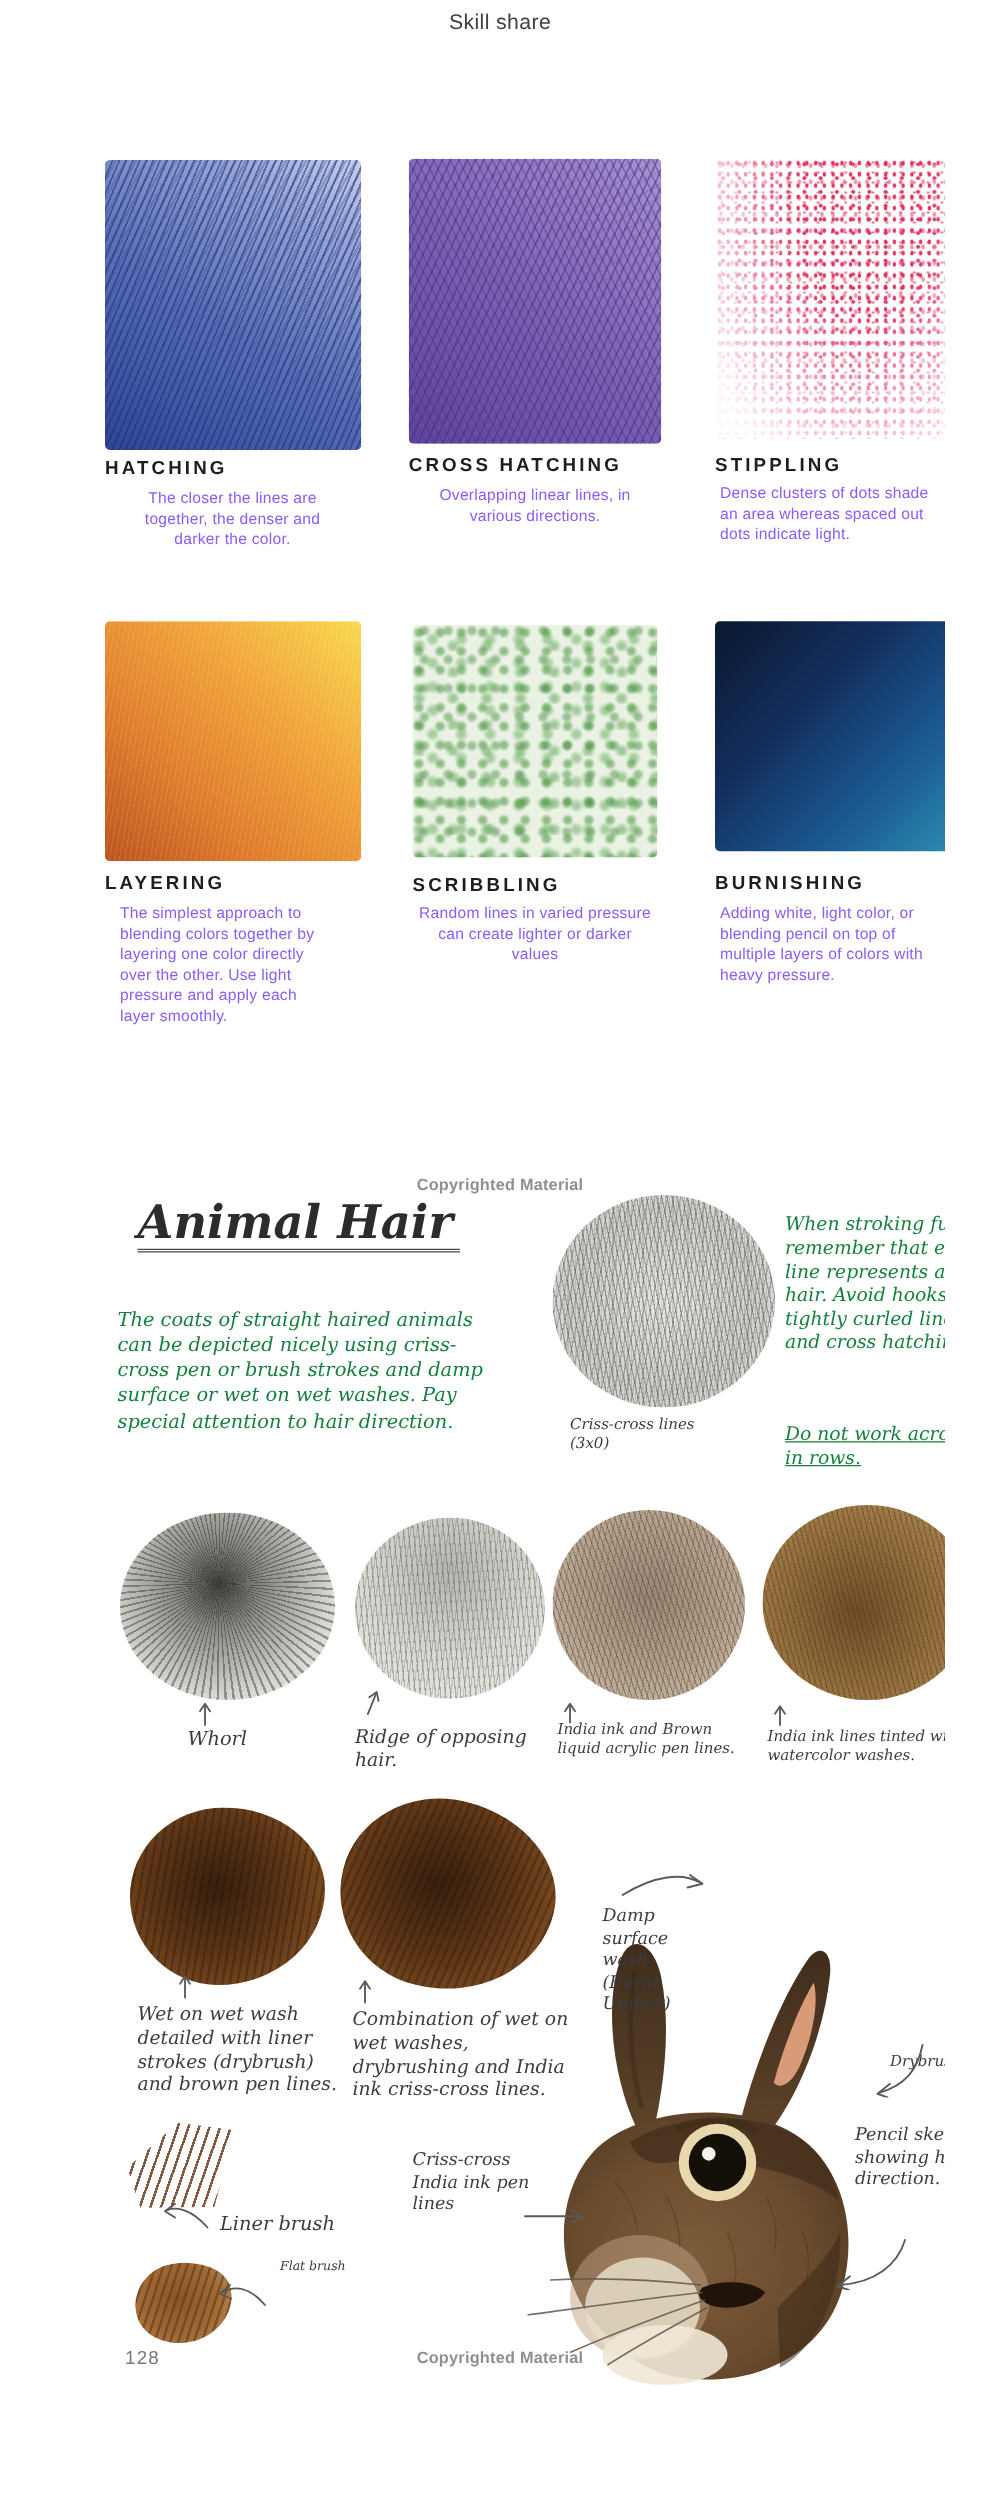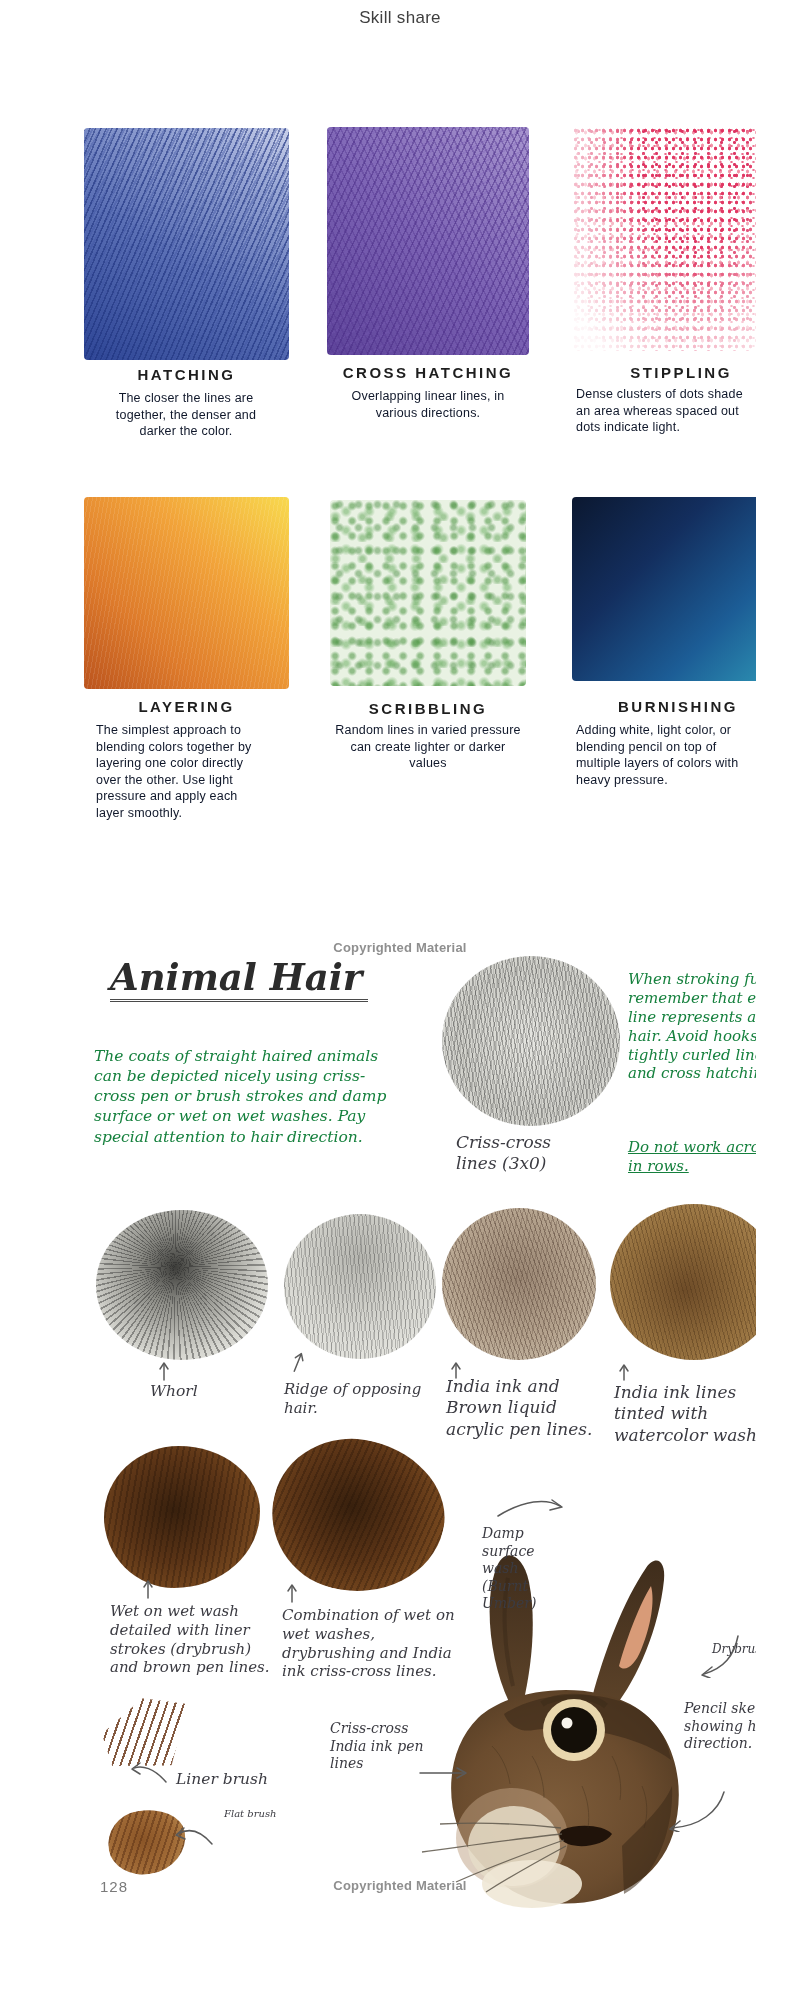--- a/index.html
+++ b/index.html
@@ -31,22 +31,22 @@
     linear-gradient(225deg,#f8d94e 0%,#f2a43a 35%,#de7b2b 70%,#bb541e 100%)}
   .sw-scrib{background-color:#e9f2e3;background-image:
     radial-gradient(circle at 30% 40%, rgba(72,146,62,.55) 2px, rgba(0,0,0,0) 5px),
     radial-gradient(circle at 70% 60%, rgba(100,170,90,.5) 2px, rgba(0,0,0,0) 6px),
     radial-gradient(circle at 50% 20%, rgba(64,134,56,.45) 2px, rgba(0,0,0,0) 5px),
     radial-gradient(circle at 20% 80%, rgba(90,160,80,.5) 2px, rgba(0,0,0,0) 6px);
     background-size:17px 15px,23px 19px,19px 23px,27px 21px}
   .sw-burnish{background:linear-gradient(135deg,#0b1830 0%,#132e5e 35%,#1c5d96 70%,#2e96b5 100%)}
 
   .t-title{position:absolute;font-weight:bold;letter-spacing:2.5px;font-size:15px;
-    color:#1e1e1e;text-align:center}
-  .t-desc{position:absolute;font-size:12.5px;line-height:1.32;color:#0f172a;letter-spacing:.2px}
+    color:#1e1e1e;text-align:left}
+  .t-desc{position:absolute;font-size:12.5px;line-height:1.32;color:#8b5cf6;letter-spacing:.2px}
 
   
   .script{font-family:"DejaVu Serif",serif;font-style:italic;color:#15803d}
   .book-title{position:absolute;font-family:"DejaVu Serif",serif;font-style:italic;font-weight:600;
     font-size:37px;color:#2c2c2c;border-bottom:3px double #4a4a4a;padding:0 6px 2px 0;line-height:1.05}
   .copyright{position:absolute;left:0;width:100%;text-align:center;font-weight:bold;
     color:#8f8f8f;font-size:13px;letter-spacing:.2px}
   .fc{position:absolute;border-radius:50%}
   .fc-crisscross{background:
     repeating-linear-gradient(78deg, rgba(40,40,40,.32) 0 1px, rgba(0,0,0,0) 1px 4px),
@@ -65,21 +65,21 @@
     repeating-linear-gradient(100deg, rgba(90,70,55,.28) 0 1px, rgba(0,0,0,0) 1px 5px),
     radial-gradient(circle at 50% 45%, #9a8673 0%, #b4a28d 55%, #cfc2ae 100%)}
   .fc-tinted{background:
     repeating-linear-gradient(75deg, rgba(70,45,20,.35) 0 1px, rgba(0,0,0,0) 1px 4px),
     repeating-linear-gradient(100deg, rgba(110,80,40,.25) 0 1px, rgba(0,0,0,0) 1px 5px),
     radial-gradient(circle at 45% 55%, #6e4c28 0%, #96713f 52%, #b3905c 100%)}
   .fc-wet{border-radius:48% 52% 55% 45%/50% 46% 54% 50%;background:
     repeating-linear-gradient(100deg, rgba(30,15,5,.28) 0 2px, rgba(0,0,0,0) 2px 6px),
     radial-gradient(circle at 45% 45%, #38200d 0%, #5b3416 45%, #7c4c20 80%, #9d6b34 100%)}
   .lbl{position:absolute;font-family:"DejaVu Serif",serif;font-style:italic;
-    color:#3b3b42;font-size:17px;line-height:1.25}
+    color:#3b3b42;font-size:12px;line-height:1.25}
   .lbl-u{text-decoration:underline}
   .arr{position:absolute}
   .arr path{stroke:#5a5a5a;stroke-width:1.5;fill:none;stroke-linecap:round;stroke-linejoin:round}
   .liner-strokes{position:absolute;background:
     repeating-linear-gradient(115deg, rgba(110,60,30,.85) 0 2px, rgba(0,0,0,0) 2px 8px);
     clip-path:polygon(0 45%,50% 0,100% 15%,75% 100%,8% 92%);transform:rotate(-6deg)}
   .flat-patch{position:absolute;border-radius:44% 56% 52% 48%/52% 44% 56% 48%;
     transform:rotate(-10deg);background:
     repeating-linear-gradient(118deg, rgba(90,48,20,.5) 0 2px, rgba(0,0,0,0) 2px 6px),
     radial-gradient(circle at 45% 45%, #8a5527 0%, #a06a36 55%, #c09458 100%)}

